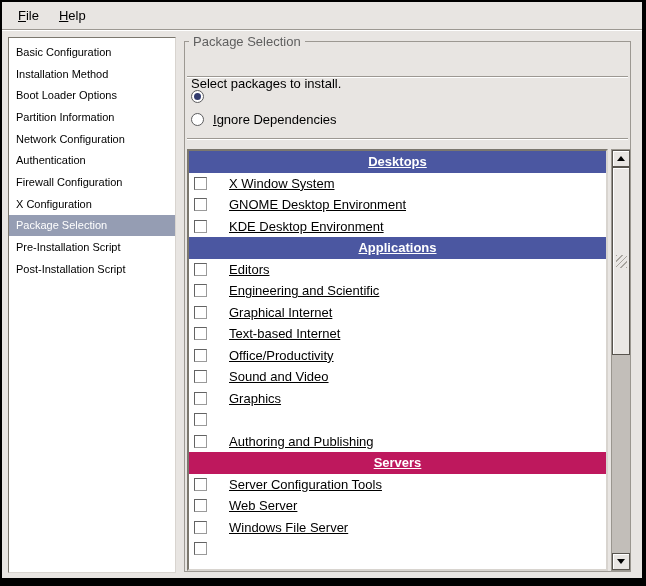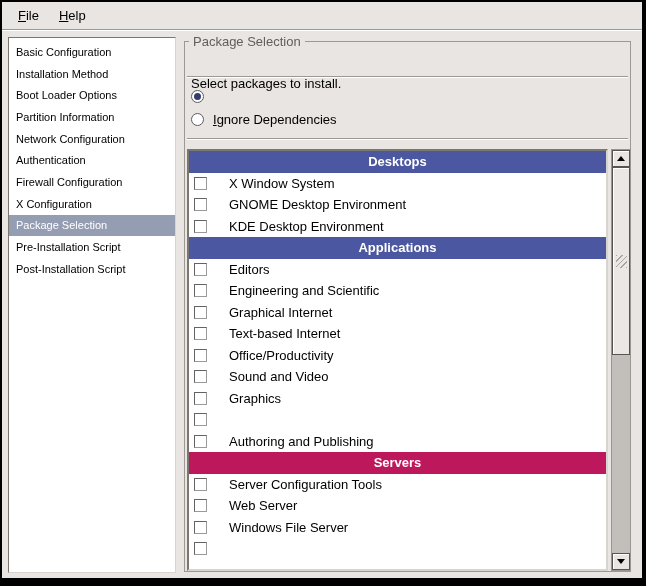--- a/index.html
+++ b/index.html
@@ -63,21 +63,21 @@
   .radio-label{margin-left:9px;font-size:13px;white-space:nowrap;}
   
   .scrolled{
     position:absolute;left:2px;top:107px;width:444px;height:422px;
     display:flex;align-items:stretch;
   }
   .viewport{
     flex:1 1 auto;background:#fff;overflow:hidden;
     border:2px solid;border-color:#7b776e #d8d4cf #d8d4cf #7b776e;
   }
-  .prow{height:21.5px;display:flex;align-items:center;overflow:hidden;}
+  .prow{height:21.5px;display:flex;align-items:center;overflow:hidden;text-decoration:underline;}
   .prow.header{
     justify-content:center;color:#fff;font-weight:bold;font-size:13px;
   }
   .checkbox{
     width:13px;height:13px;background:#fff;margin-left:5px;flex:0 0 auto;
     border:1px solid;border-color:#636363 #9a9a9a #9a9a9a #636363;
   }
   .plabel{margin-left:22px;font-size:13px;white-space:nowrap;}
   
   .scrollbar{

